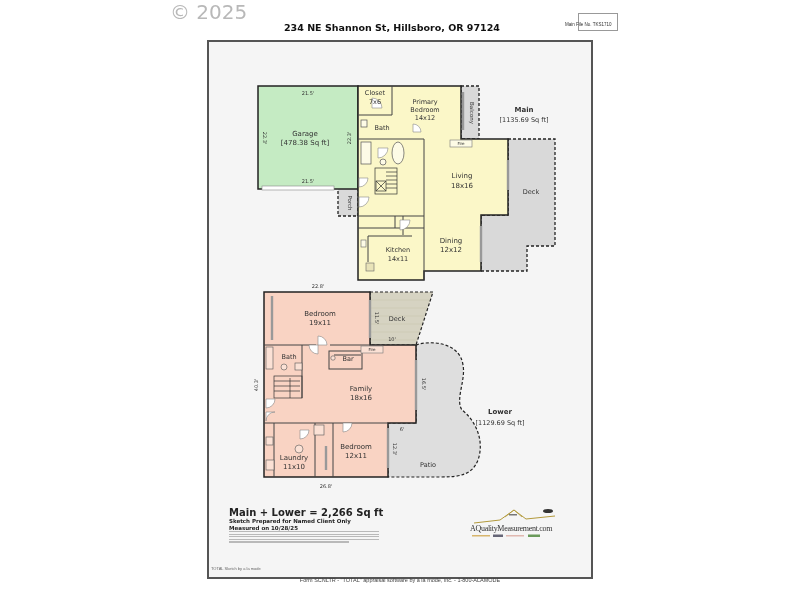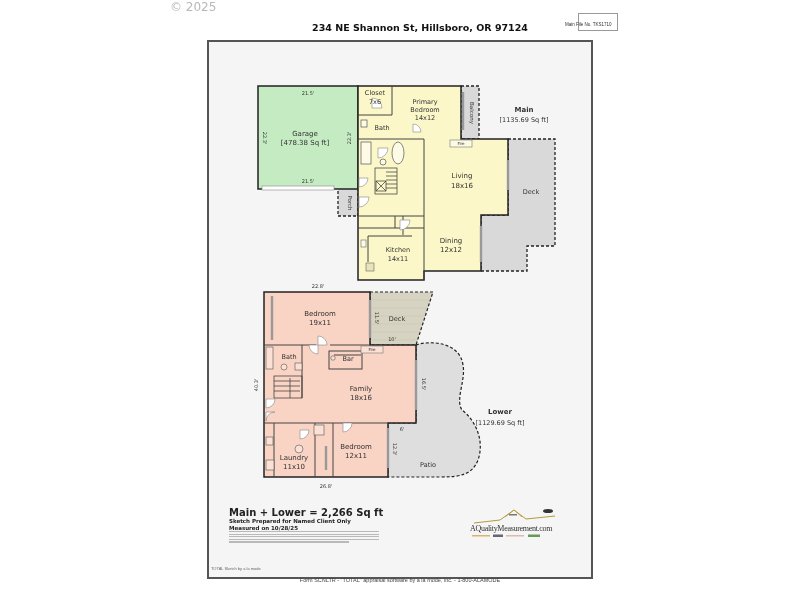--- a/index.html
+++ b/index.html
@@ -1,19 +1,19 @@
 <!DOCTYPE html>
 <html><head>
 <meta charset="utf-8">
 <style>
   html,body{margin:0;padding:0;}
   body{width:800px;height:600px;background:#ffffff;position:relative;overflow:hidden;font-family:"Liberation Sans",sans-serif;}
   .abs{position:absolute;}
-  .copyright{left:170px;top:0px;font-size:12px;color:#b8b8b8;font-family:"DejaVu Sans",sans-serif;letter-spacing:0px;}
-  .address{left:290px;top:22px;width:260px;font-size:9.5px;font-weight:bold;color:#111;text-align:center;font-family:"DejaVu Sans",sans-serif;}
+  .copyright{left:170px;top:0px;font-size:20px;color:#b8b8b8;font-family:"DejaVu Sans",sans-serif;letter-spacing:0px;}
+  .address{left:284px;top:22px;width:260px;font-size:9.5px;font-weight:bold;color:#111;text-align:left;font-family:"DejaVu Sans",sans-serif;}
   .fileno{left:578px;top:13px;width:38px;height:16px;border:1px solid #999;background:#fff;}
   .fileno-label{left:565px;top:22px;font-size:4.5px;color:#333;white-space:nowrap;}
   .frame{left:207px;top:40px;width:386px;height:539px;border:2px solid #555;background:#f5f5f5;box-sizing:border-box;}
   .footer{left:200px;top:577px;width:400px;text-align:center;font-size:5.5px;color:#444;}
   .plan{left:0;top:0;width:800px;height:600px;}
   .lbl{font-family:"DejaVu Sans",sans-serif;fill:#333;}
   .sum-total{left:229px;top:507px;font-size:10px;font-weight:bold;color:#222;font-family:"DejaVu Sans",sans-serif;}
   .sum-sub{left:229px;top:518px;font-size:5.5px;font-weight:bold;color:#222;line-height:6.5px;font-family:"DejaVu Sans",sans-serif;}
   .fineprint{left:229px;top:531px;width:150px;height:14px;}
   .fineprint div{height:1.3px;background:#b9b9b9;margin-bottom:1.3px;}

